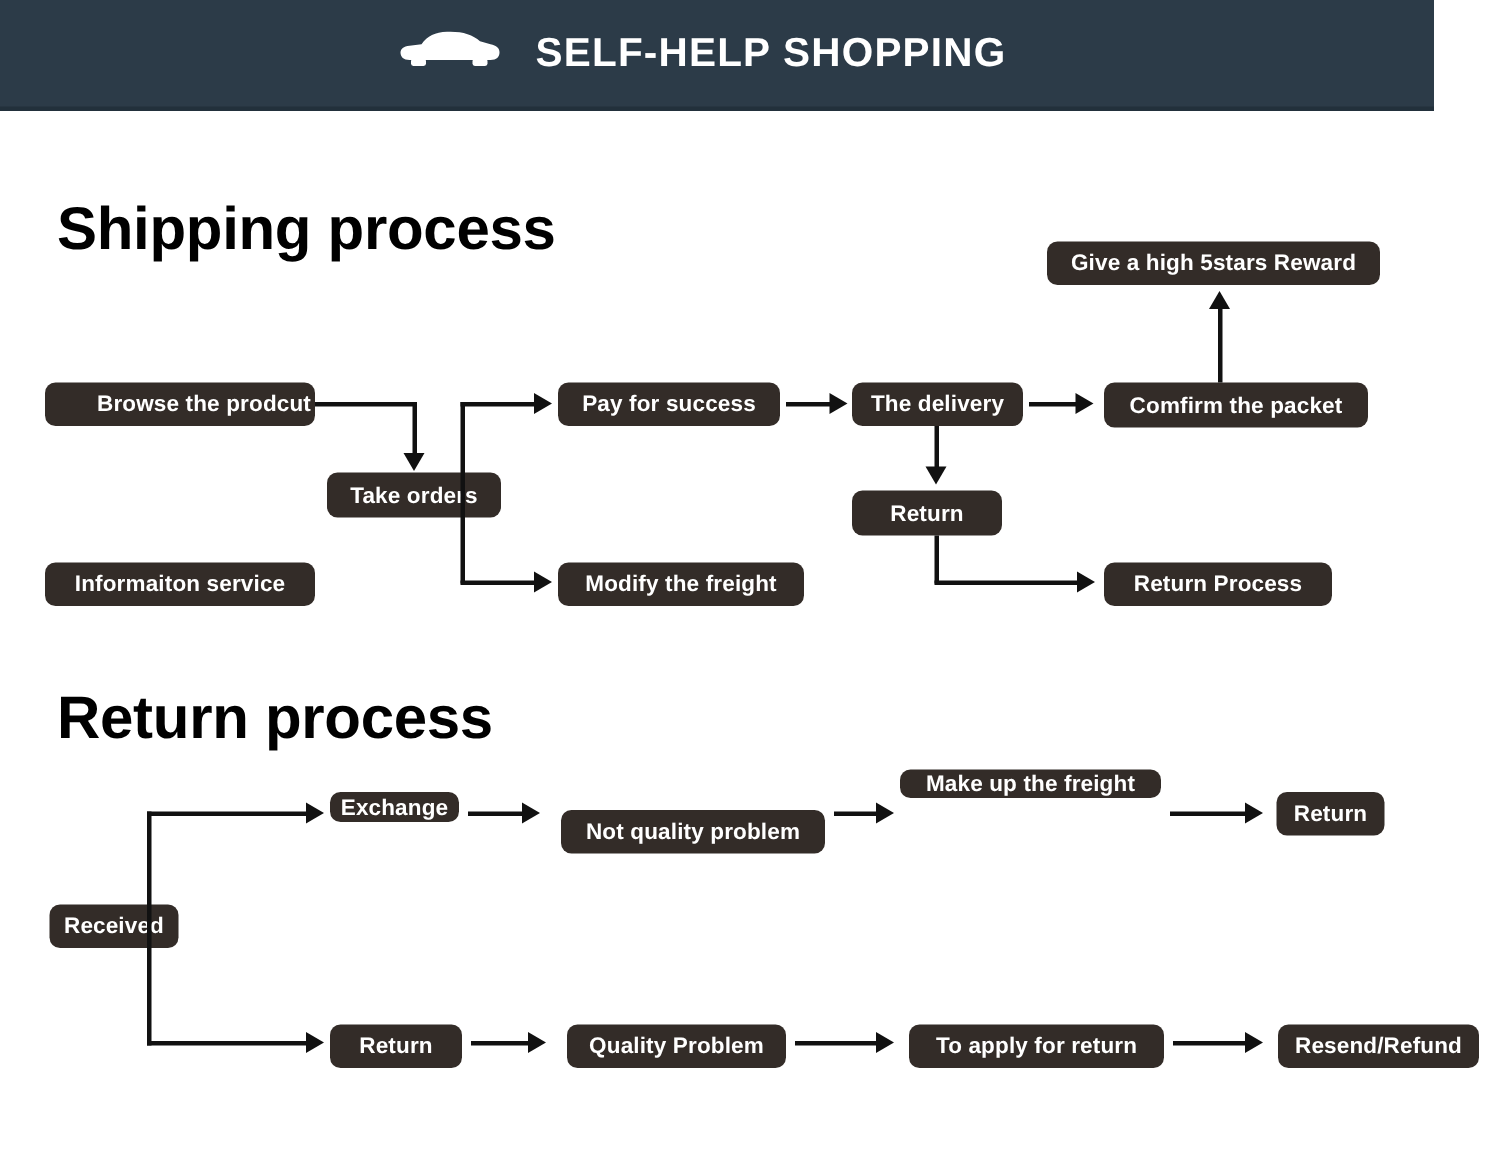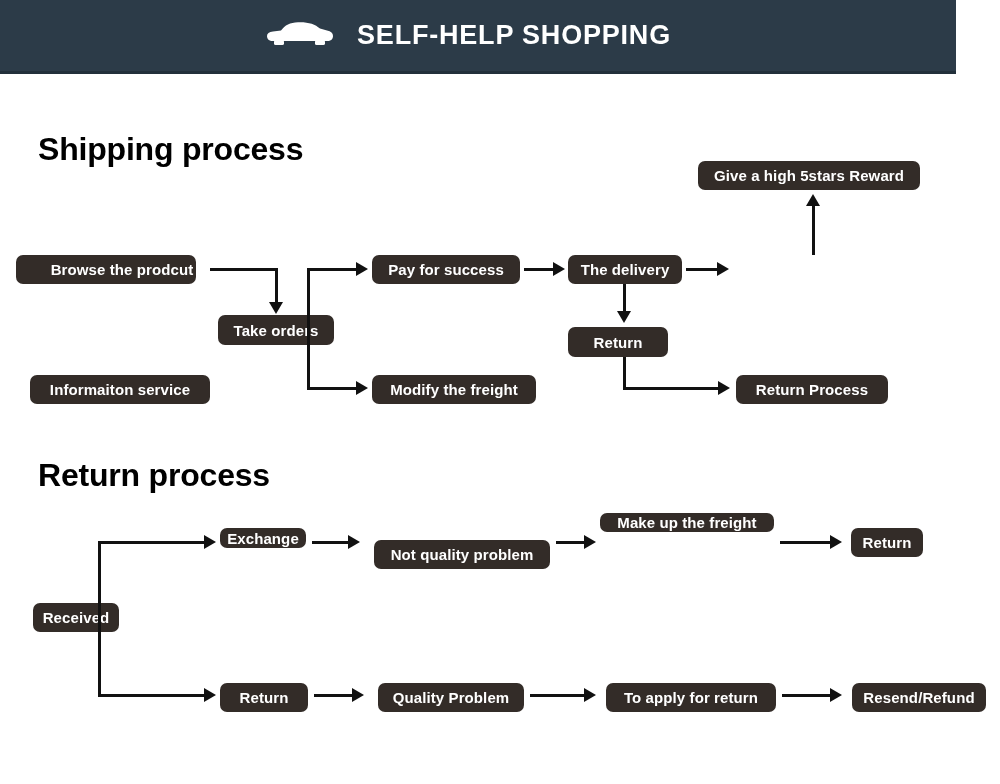--- a/index.html
+++ b/index.html
@@ -48,21 +48,21 @@
   .canvas {
     position: absolute;
     left: 0; top: 77px;
     width: 1000px;
     height: 707px;
     background: #ffffff;
   }
 
   .section-title {
     position: absolute;
-    font-size: 32px;
+    font-size: 40px;
     font-weight: bold;
     color: #000;
     white-space: nowrap;
     letter-spacing: -0.2px;
   }
 
   
   .node {
     position: absolute;
     background: #332c28;
@@ -122,34 +122,35 @@
       </svg>
     </span>
     <span class="header-title">SELF-HELP SHOPPING</span>
   </div>
 </div>
 
 <div class="canvas">
 
   <div class="section-title" style="left:38px; top:54px;">Shipping process</div>
 
-  <div class="node" style="left:16px; top:178px; width:180px; height:29px;padding-left:32px;">Browse the prodcut</div>
+  <div class="node" style="left:30px; top:178px; width:180px; height:29px;padding-left:32px;">Browse the prodcut</div>
 
   <div class="node" style="left:30px; top:298px; width:180px; height:29px;">Informaiton service</div>
 
   <div class="node" style="left:218px; top:238px; width:116px; height:30px;">Take orders</div>
 
   <div class="node" style="left:372px; top:298px; width:164px; height:29px;">Modify the freight</div>
 
   <div class="node" style="left:372px; top:178px; width:148px; height:29px;">Pay for success</div>
 
   <div class="node" style="left:568px; top:178px; width:114px; height:29px;">The delivery</div>
 
   <div class="node" style="left:568px; top:250px; width:100px; height:30px;">Return</div>
 
+  <div class="node" style="left:736px; top:178px; width:176px; height:30px;">Comfirm the packet</div>
 
   <div class="node" style="left:698px; top:84px; width:222px; height:29px;">Give a high 5stars Reward</div>
 
   <div class="node" style="left:736px; top:298px; width:152px; height:29px;">Return Process</div>
 
   <div class="ln ln-h" style="left:210px; top:191px; width:68px;"></div>
   <div class="ln ln-v" style="left:275px; top:191px; height:36px;"></div>
   <div class="arrow-d" style="left:269px; top:225px;"></div>
 
   <div class="ln ln-v" style="left:307px; top:191px; height:121px;"></div>

